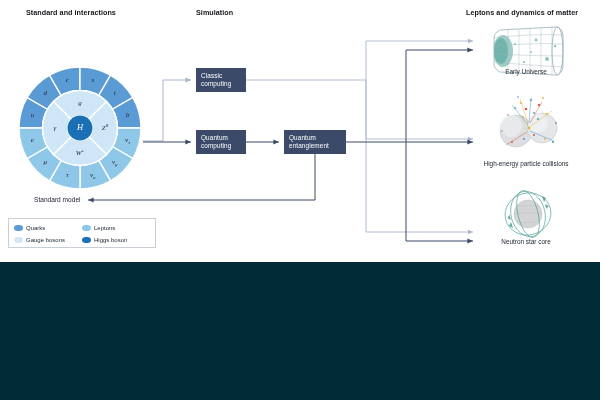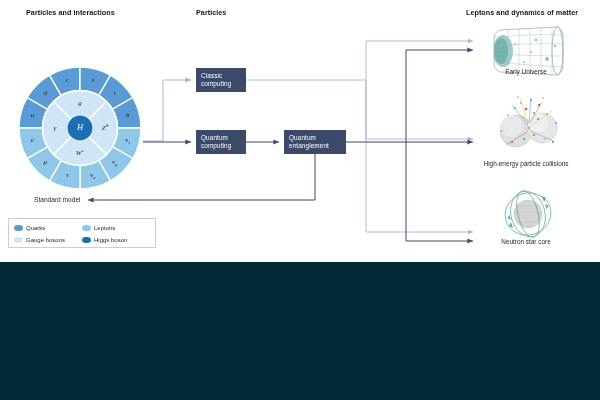--- a/index.html
+++ b/index.html
@@ -104,22 +104,22 @@
 
   
   #bottom-bar{
     position:absolute;left:0;top:262px;width:600px;height:138px;
     background:#012b37;
   }
 </style>
 </head>
 <body>
 
-<div class="col-title" id="title-particles">Particles and interactions</div>
-<div class="col-title" id="title-simulation">Particles</div>
+<div class="col-title" id="title-particles">Standard and interactions</div>
+<div class="col-title" id="title-simulation">Simulation</div>
 <div class="col-title" id="title-phases">Leptons and dynamics of matter</div>
 
 <div id="wheel">
   <svg viewBox="0 0 124 124" width="124" height="124">
     <g id="wheel-outer">
         <path d="M1,61.99999999999999 A61,61 0 0 1 9.172450369149239,31.500000000000004 L29.52404735808355,43.25 A37.5,37.5 0 0 0 24.5,61.99999999999999 Z" fill="#5a9bd5" stroke="#ffffff" stroke-width="1.4"></path>
         <path d="M9.172450369149239,31.500000000000004 A61,61 0 0 1 31.500000000000014,9.172450369149239 L43.25000000000001,29.52404735808355 A37.5,37.5 0 0 0 29.52404735808355,43.25 Z" fill="#5a9bd5" stroke="#ffffff" stroke-width="1.4"></path>
         <path d="M31.500000000000014,9.172450369149239 A61,61 0 0 1 62.00000000000001,1 L62,24.5 A37.5,37.5 0 0 0 43.25000000000001,29.52404735808355 Z" fill="#5a9bd5" stroke="#ffffff" stroke-width="1.4"></path>
         <path d="M62.00000000000001,1 A61,61 0 0 1 92.5,9.172450369149246 L80.75,29.52404735808355 A37.5,37.5 0 0 0 62,24.5 Z" fill="#5a9bd5" stroke="#ffffff" stroke-width="1.4"></path>
         <path d="M92.5,9.172450369149246 A61,61 0 0 1 114.82754963085077,31.500000000000004 L94.47595264191645,43.25 A37.5,37.5 0 0 0 80.75,29.52404735808355 Z" fill="#5a9bd5" stroke="#ffffff" stroke-width="1.4"></path>

